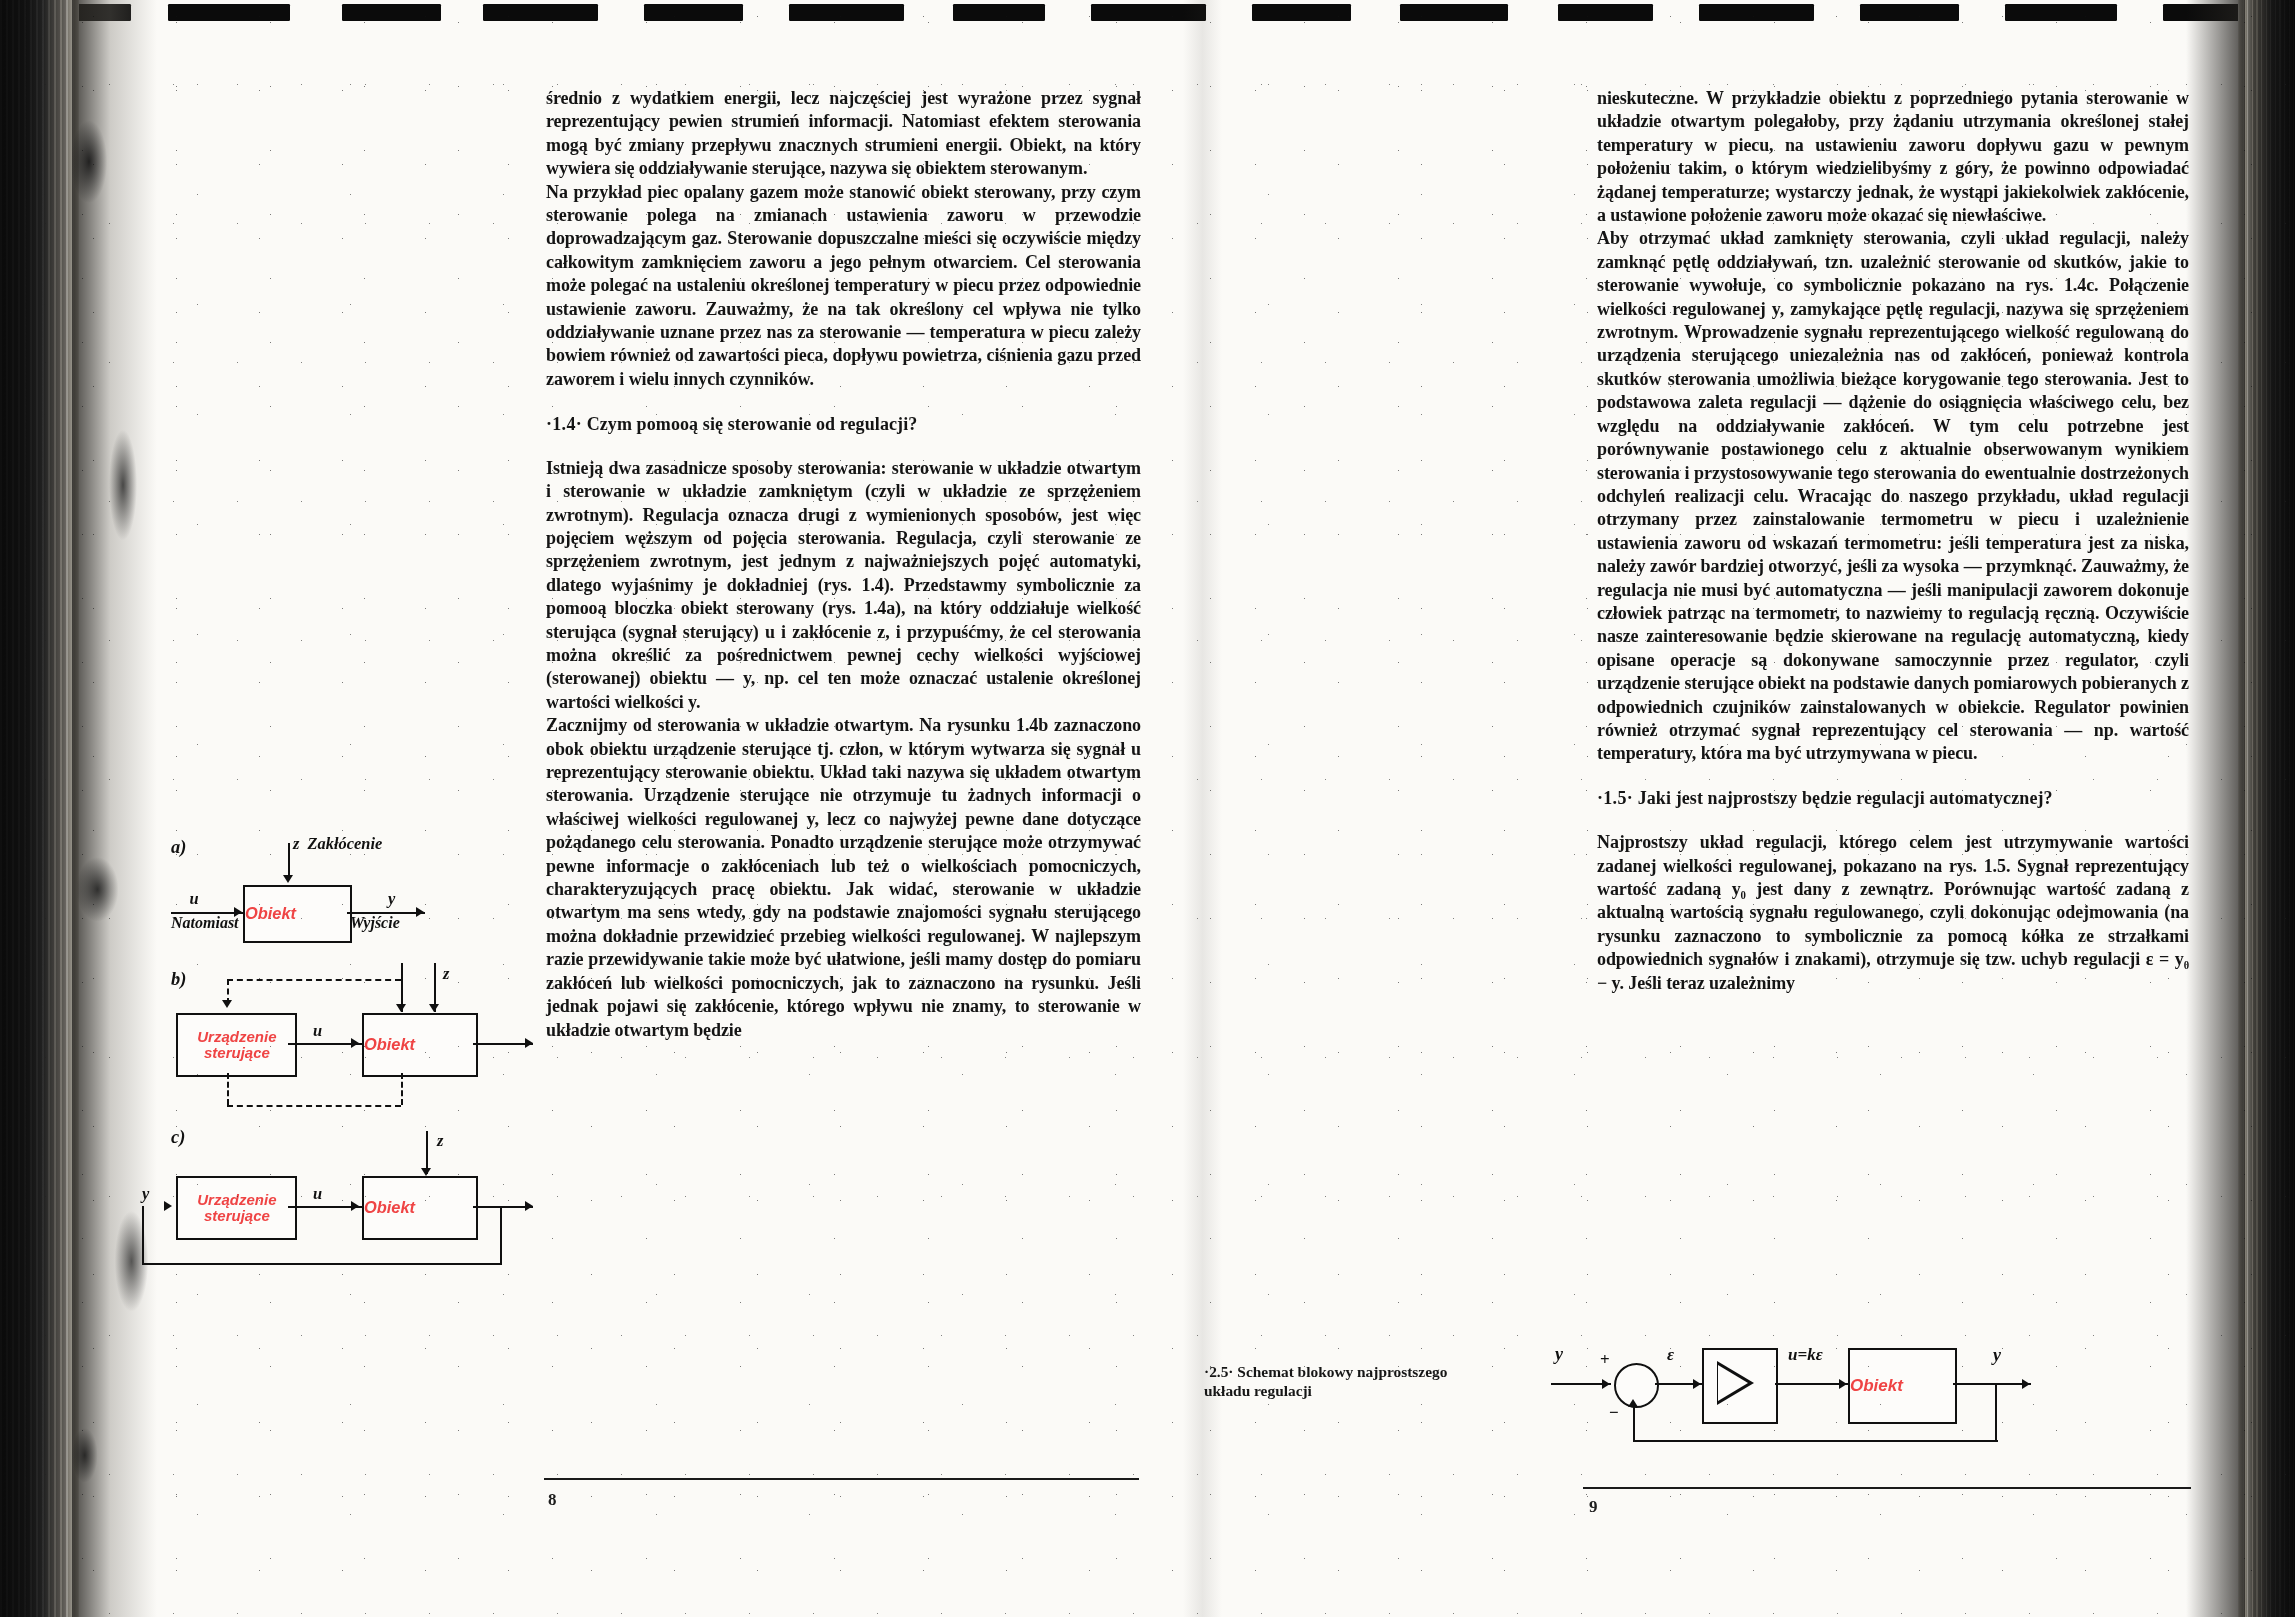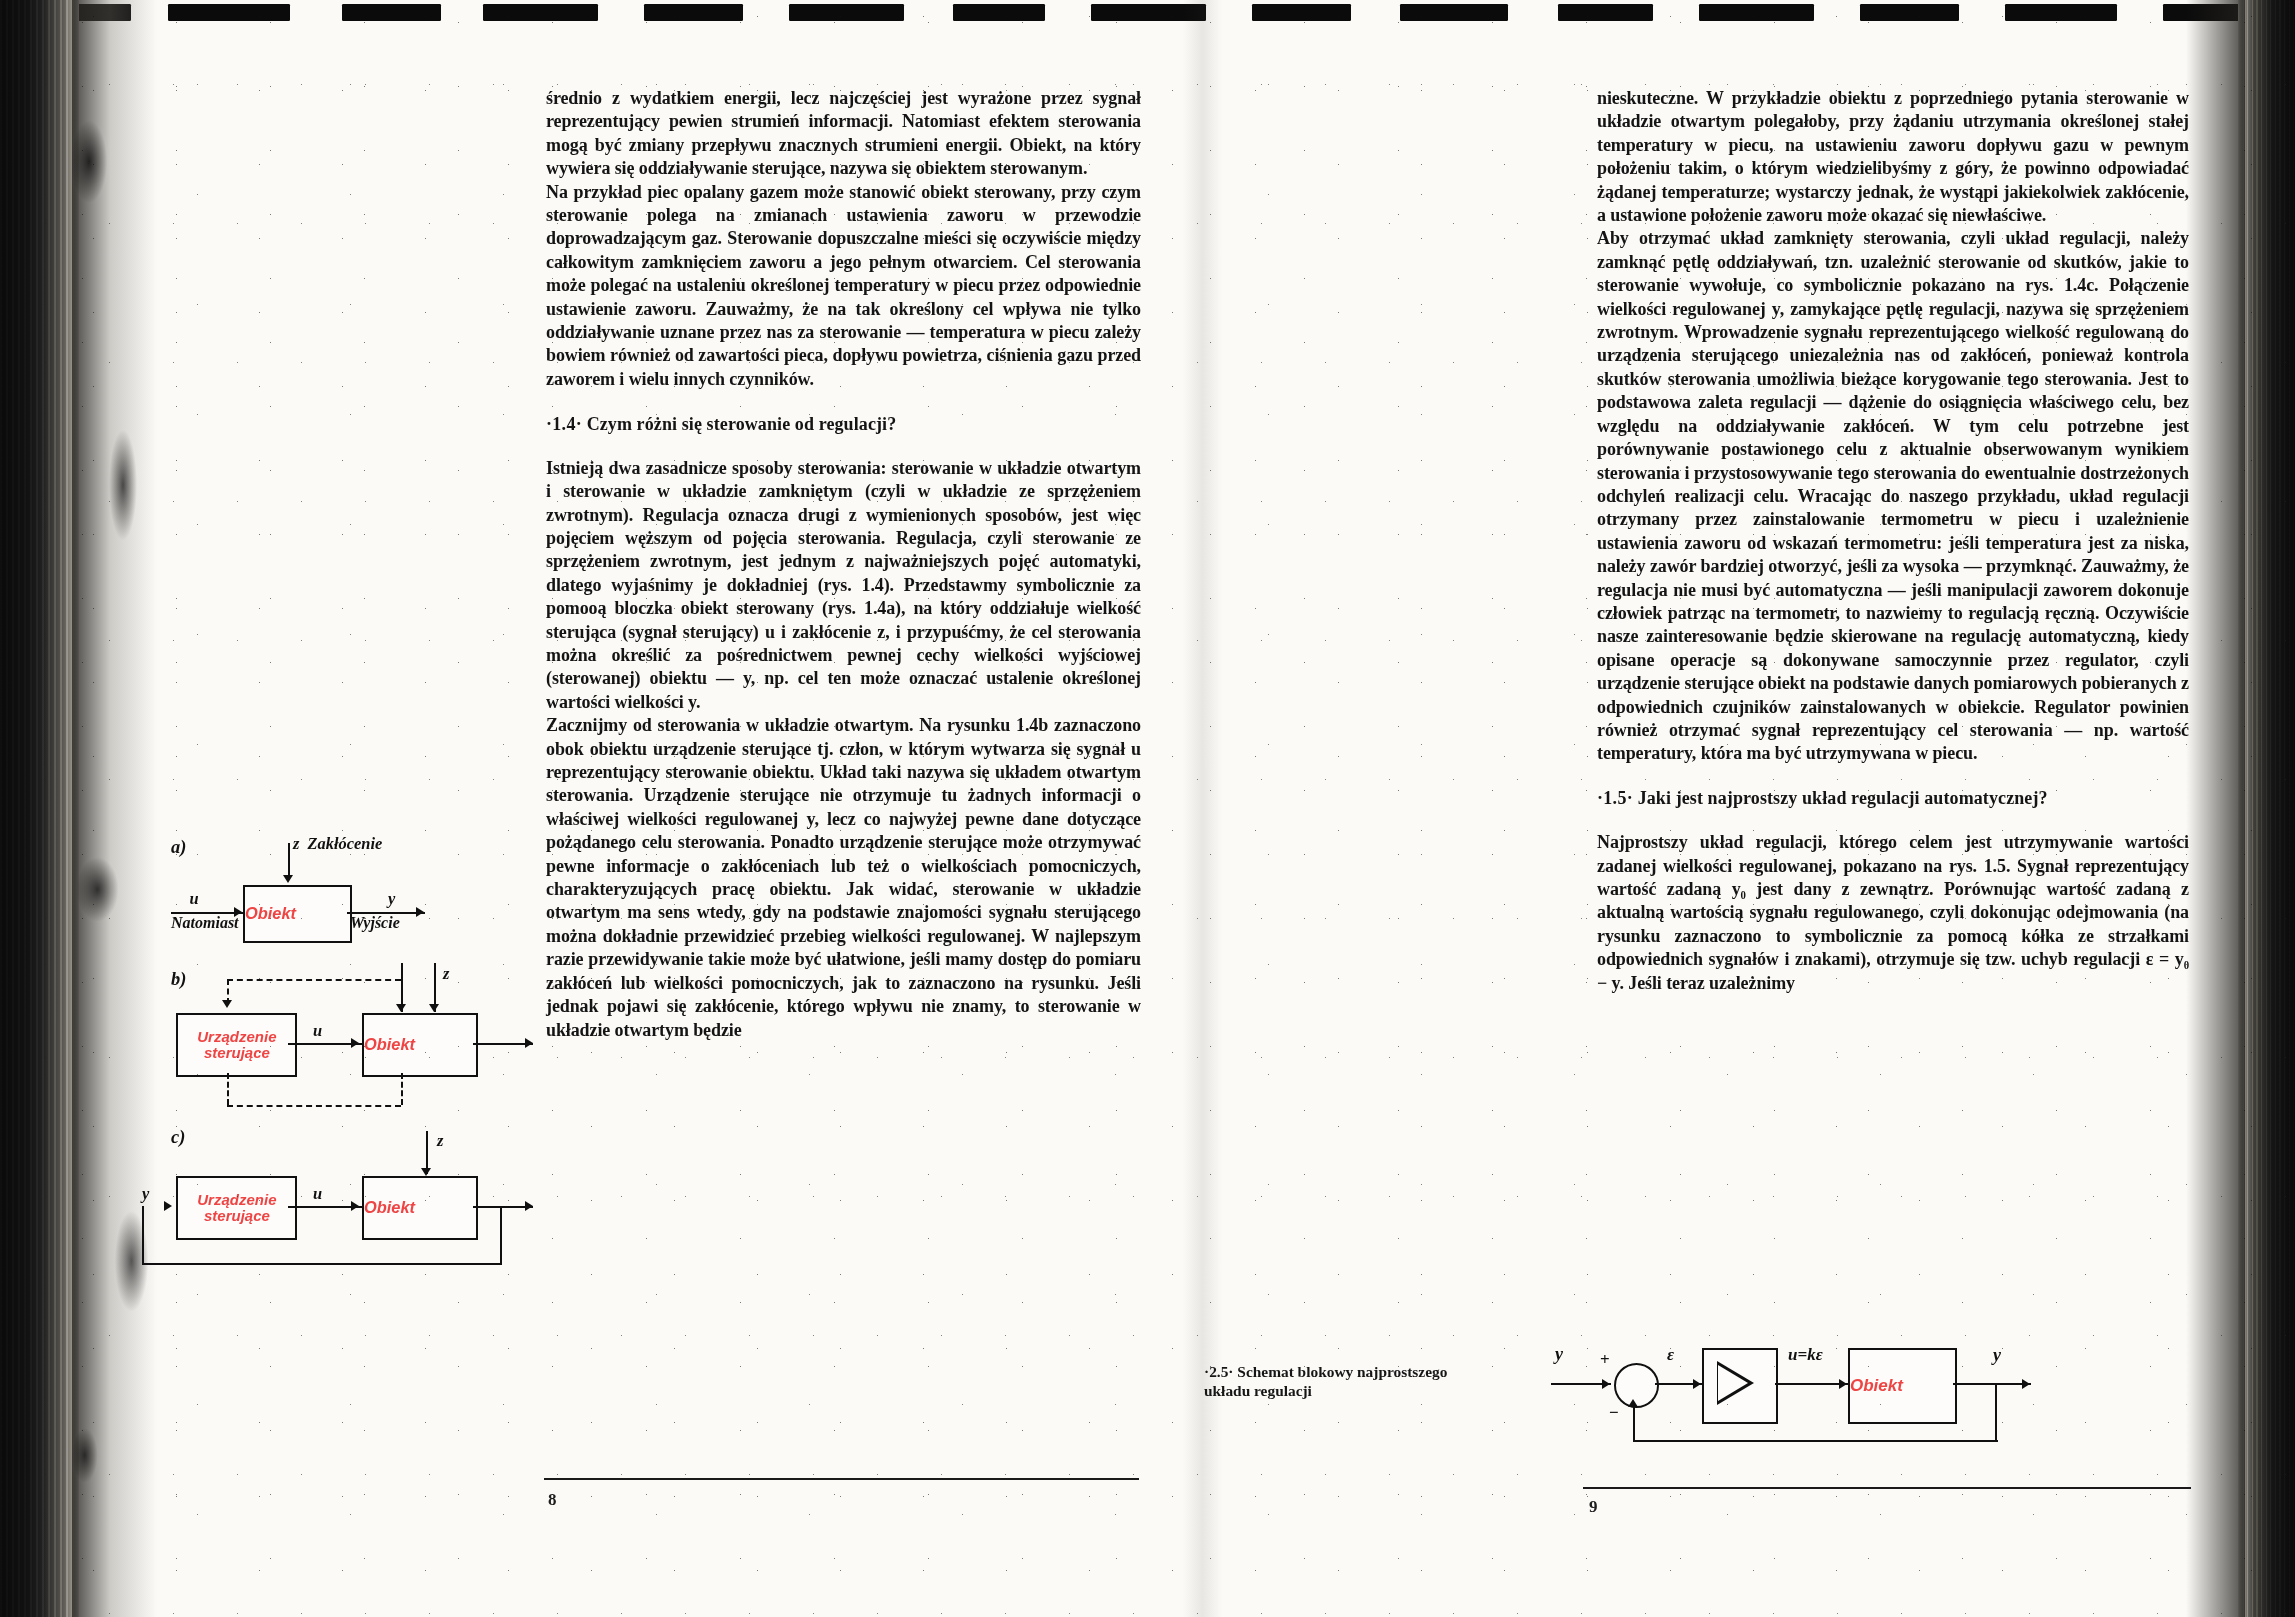--- a/index.html
+++ b/index.html
@@ -128,21 +128,21 @@
   <div class="bind-right"></div>
   <div class="bind-right-soft"></div>
   <div class="gutter"></div>
 
   <div class="col" style="left:546px;top:87px;width:595px;">
     <p>średnio z wydatkiem energii, lecz najczęściej jest wyrażone przez sygnał reprezentujący pewien strumień informacji. Natomiast efektem sterowania mogą być zmiany przepływu znacznych strumieni energii. Obiekt, na który wywiera się oddziaływanie sterujące, nazywa się obiektem sterowanym.</p>
     <p>Na przykład piec opalany gazem może stanowić obiekt sterowany, przy czym sterowanie polega na zmianach ustawienia zaworu w przewodzie doprowadzającym gaz. Sterowanie dopuszczalne mieści się oczywiście między całkowitym zamknięciem zaworu a jego pełnym otwarciem. Cel sterowania może polegać na ustaleniu określonej temperatury w piecu przez odpowiednie ustawienie zaworu. Zauważmy, że na tak określony cel wpływa nie tylko oddziaływanie uznane przez nas za sterowanie — temperatura w piecu zależy bowiem również od zawartości pieca, dopływu powietrza, ciśnienia gazu przed zaworem i wielu innych czynników.</p>
     <div class="gap"></div>
     <div class="sec">
       <span class="num">·1.4·</span>
-      <span>Czym różni się sterowanie od regulacji?</span>
+      <span>Czym pomooą się sterowanie od regulacji?</span>
     </div>
     <div class="gap"></div>
     <p>Istnieją dwa zasadnicze sposoby sterowania: sterowanie w układzie otwartym i sterowanie w układzie zamkniętym (czyli w układzie ze sprzężeniem zwrotnym). Regulacja oznacza drugi z wymienionych sposobów, jest więc pojęciem węższym od pojęcia sterowania. Regulacja, czyli sterowanie ze sprzężeniem zwrotnym, jest jednym z najważniejszych pojęć automatyki, dlatego wyjaśnimy je dokładniej (rys. 1.4). Przedstawmy symbolicznie za pomooą bloczka obiekt sterowany (rys. 1.4a), na który oddziałuje wielkość sterująca (sygnał sterujący) u i zakłócenie z, i przypuśćmy, że cel sterowania można określić za pośrednictwem pewnej cechy wielkości wyjściowej (sterowanej) obiektu — y, np. cel ten może oznaczać ustalenie określonej wartości wielkości y.</p>
     <p>Zacznijmy od sterowania w układzie otwartym. Na rysunku 1.4b zaznaczono obok obiektu urządzenie sterujące tj. człon, w którym wytwarza się sygnał u reprezentujący sterowanie obiektu. Układ taki nazywa się układem otwartym sterowania. Urządzenie sterujące nie otrzymuje tu żadnych informacji o właściwej wielkości regulowanej y, lecz co najwyżej pewne dane dotyczące pożądanego celu sterowania. Ponadto urządzenie sterujące może otrzymywać pewne informacje o zakłóceniach lub też o wielkościach pomocniczych, charakteryzujących pracę obiektu. Jak widać, sterowanie w układzie otwartym ma sens wtedy, gdy na podstawie znajomości sygnału sterującego można dokładnie przewidzieć przebieg wielkości regulowanej. W najlepszym razie przewidywanie takie może być ułatwione, jeśli mamy dostęp do pomiaru zakłóceń lub wielkości pomocniczych, jak to zaznaczono na rysunku. Jeśli jednak pojawi się zakłócenie, którego wpływu nie znamy, to sterowanie w układzie otwartym będzie</p>
   </div>
 
   <div class="fig14">
 
     <div class="lab abc" style="left:0px;top:2.6px;">a)</div>
     <div class="lab" style="left:122px;top:0px;font-size:16.4px;">z&nbsp;&nbsp;Zakłócenie</div>
@@ -206,21 +206,21 @@
     <div class="lab" style="left:-29px;top:350px;font-size:16.4px;">y</div>
   </div>
 
 
   <div class="col" style="left:1597px;top:87px;width:592px;">
     <p>nieskuteczne. W przykładzie obiektu z poprzedniego pytania sterowanie w układzie otwartym polegałoby, przy żądaniu utrzymania określonej stałej temperatury w piecu, na ustawieniu zaworu dopływu gazu w pewnym położeniu takim, o którym wiedzielibyśmy z góry, że powinno odpowiadać żądanej temperaturze; wystarczy jednak, że wystąpi jakiekolwiek zakłócenie, a ustawione położenie zaworu może okazać się niewłaściwe.</p>
     <p>Aby otrzymać układ zamknięty sterowania, czyli układ regulacji, należy zamknąć pętlę oddziaływań, tzn. uzależnić sterowanie od skutków, jakie to sterowanie wywołuje, co symbolicznie pokazano na rys. 1.4c. Połączenie wielkości regulowanej y, zamykające pętlę regulacji, nazywa się sprzężeniem zwrotnym. Wprowadzenie sygnału reprezentującego wielkość regulowaną do urządzenia sterującego uniezależnia nas od zakłóceń, ponieważ kontrola skutków sterowania umożliwia bieżące korygowanie tego sterowania. Jest to podstawowa zaleta regulacji — dążenie do osiągnięcia właściwego celu, bez względu na oddziaływanie zakłóceń. W tym celu potrzebne jest porównywanie postawionego celu z aktualnie obserwowanym wynikiem sterowania i przystosowywanie tego sterowania do ewentualnie dostrzeżonych odchyleń realizacji celu. Wracając do naszego przykładu, układ regulacji otrzymany przez zainstalowanie termometru w piecu i uzależnienie ustawienia zaworu od wskazań termometru: jeśli temperatura jest za niska, należy zawór bardziej otworzyć, jeśli za wysoka — przymknąć. Zauważmy, że regulacja nie musi być automatyczna — jeśli manipulacji zaworem dokonuje człowiek patrząc na termometr, to nazwiemy to regulacją ręczną. Oczywiście nasze zainteresowanie będzie skierowane na regulację automatyczną, kiedy opisane operacje są dokonywane samoczynnie przez regulator, czyli urządzenie sterujące obiekt na podstawie danych pomiarowych pobieranych z odpowiednich czujników zainstalowanych w obiekcie. Regulator powinien również otrzymać sygnał reprezentujący cel sterowania — np. wartość temperatury, która ma być utrzymywana w piecu.</p>
     <div class="gap"></div>
     <div class="sec">
       <span class="num">·1.5·</span>
-      <span>Jaki jest najprostszy układ regulacji automatycznej?</span>
+      <span>Jaki jest najprostszy będzie regulacji automatycznej?</span>
     </div>
     <div class="gap"></div>
     <p>Najprostszy układ regulacji, którego celem jest utrzymywanie wartości zadanej wielkości regulowanej, pokazano na rys. 1.5. Sygnał reprezentujący wartość zadaną y₀ jest dany z zewnątrz. Porównując wartość zadaną z aktualną wartością sygnału regulowanego, czyli dokonując odejmowania (na rysunku zaznaczono to symbolicznie za pomocą kółka ze strzałkami odpowiednich sygnałów i znakami), otrzymuje się tzw. uchyb regulacji ε = y₀ − y. Jeśli teraz uzależnimy</p>
   </div>
 
   <div class="fig15">
     <div class="lab" style="left:4px;top:16px;font-size:18px;">y</div>
     <div class="ln h" style="left:0px;top:55px;width:60px;"></div>
     <div class="arrowR" style="left:51px;top:51px;"></div>
     <div class="lab" style="left:49px;top:22.4px;font-size:17px;font-style:normal;">+</div>

